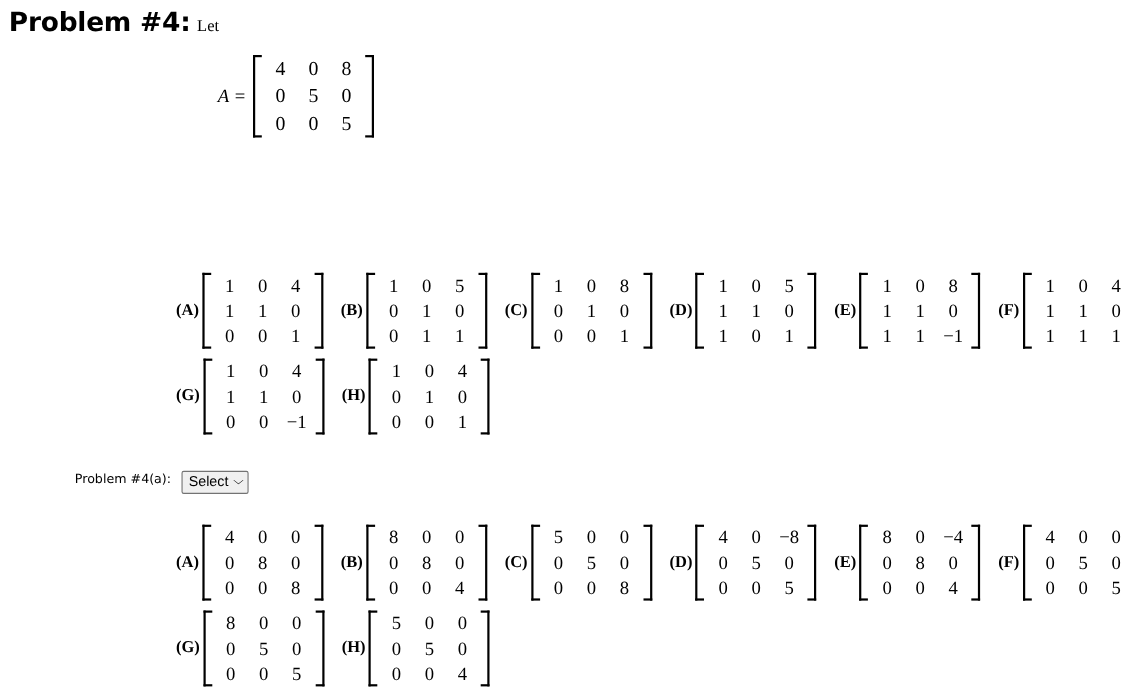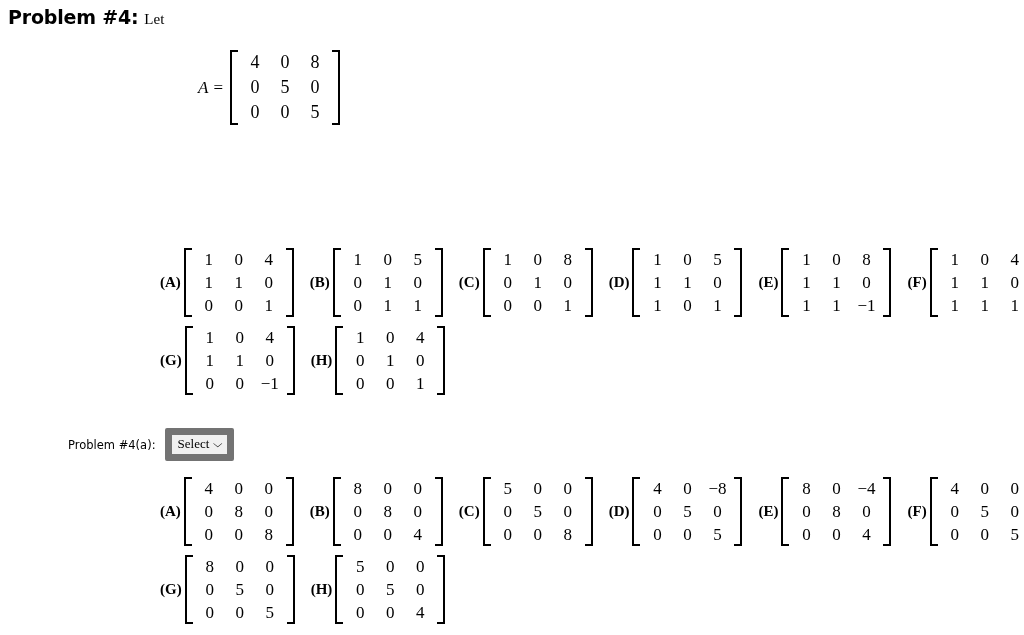--- a/index.html
+++ b/index.html
@@ -19,21 +19,21 @@
   
   #problem-header {
     position: absolute;
     left: 8px;
     top: 6px;
     white-space: nowrap;
   }
   #problem-header .prob-label {
     font-family: "DejaVu Sans", sans-serif;
     font-weight: bold;
-    font-size: 19px;
+    font-size: 24px;
     letter-spacing: -0.2px;
   }
   #problem-header .prob-text {
     font-family: "Liberation Serif", serif;
     font-size: 15px;
     margin-left: 6px;
     margin-top: 19px;
   }
 
   
@@ -127,37 +127,37 @@
     white-space: nowrap;
   }
   .option .mcell { width: 30px; }
 
   
   #problem-4a-control {
     position: absolute;
     left: 68px;
     top: 428px;
     display: flex;
-    align-items: center;
+    align-items: flex-start;
   }
   #problem-4a-control .ctrl-label {
     font-family: "DejaVu Sans", sans-serif;
     font-size: 11.5px;
     color: #000;
     margin-right: 9px;
     white-space: nowrap;
   }
   .select-box {
     display: inline-flex;
     align-items: center;
     background: #f0f0f0;
-    border: 7px solid #737373;
+    border: 1px solid #737373;
     border-radius: 2px;
     padding: 1px 5px 2px 6px;
-    font-family: Liberation Serif, serif;
+    font-family: Liberation Sans, sans-serif;
     font-size: 13px;
     color: #000;
     cursor: pointer;
     line-height: 16px;
   }
   .select-box .sel-value { margin-right: 5px; }
   .select-box .chev {
     font-size: 10px;
     line-height: 10px;
     transform: scaleX(1.25);

